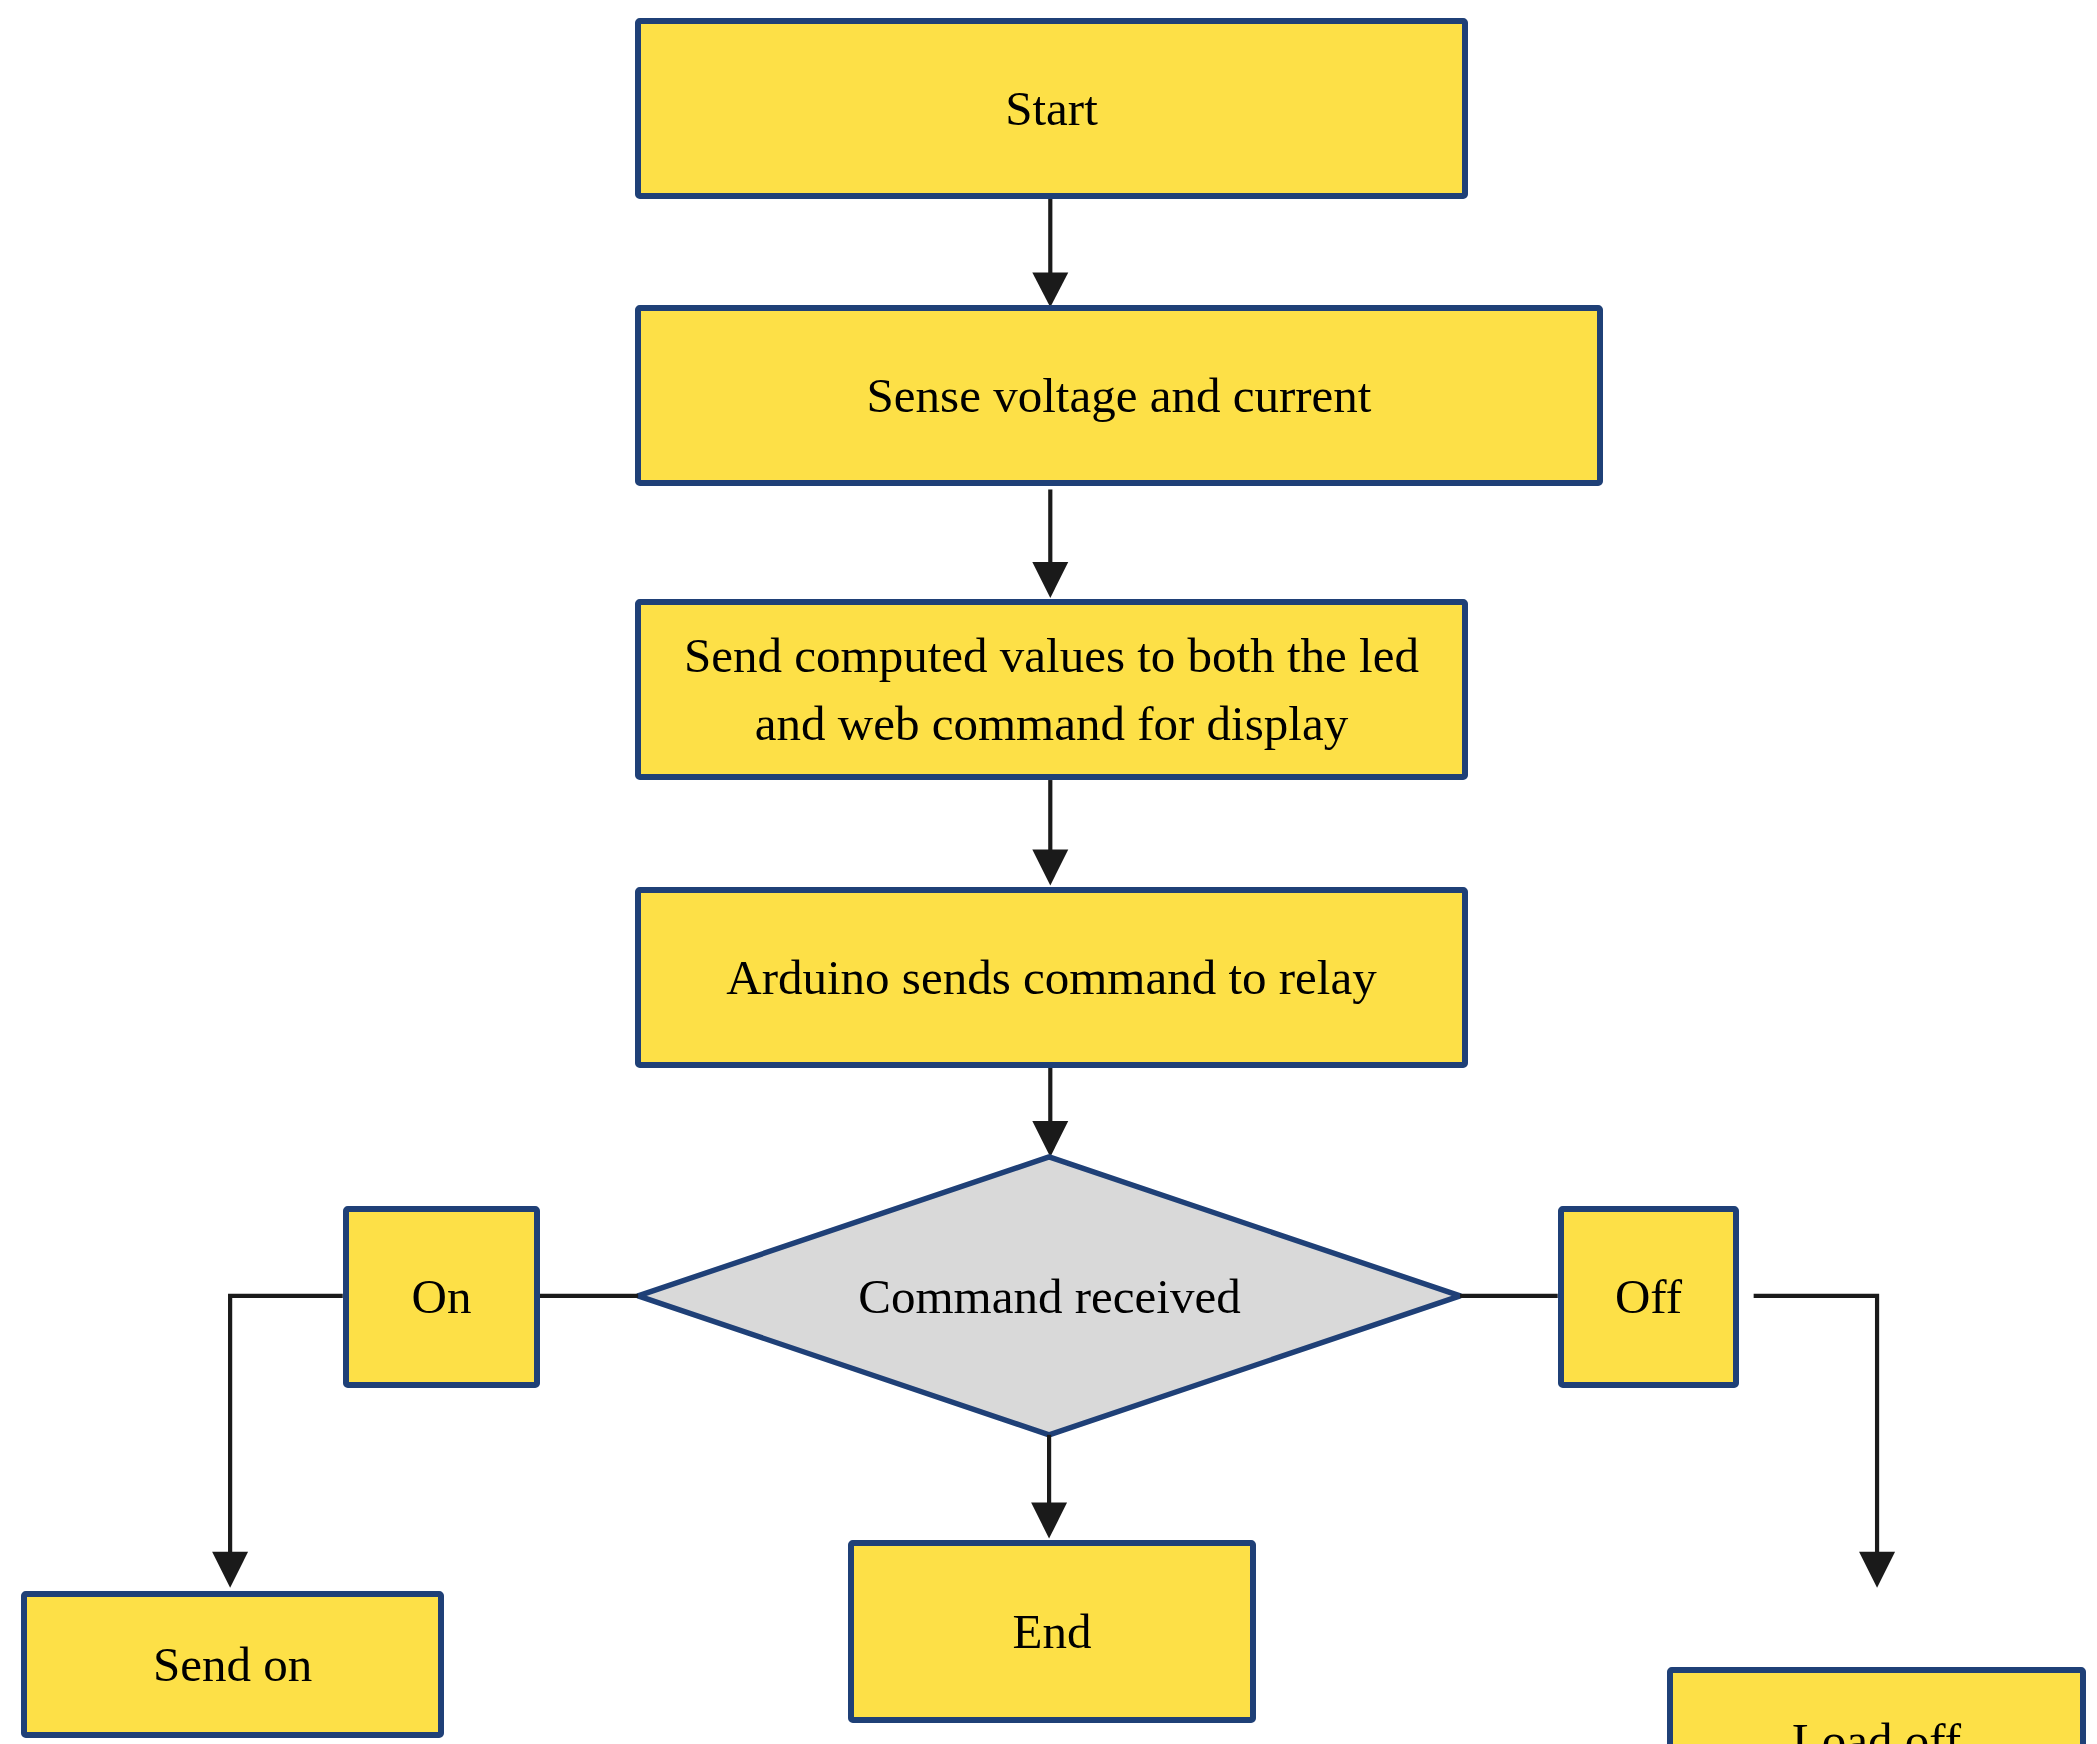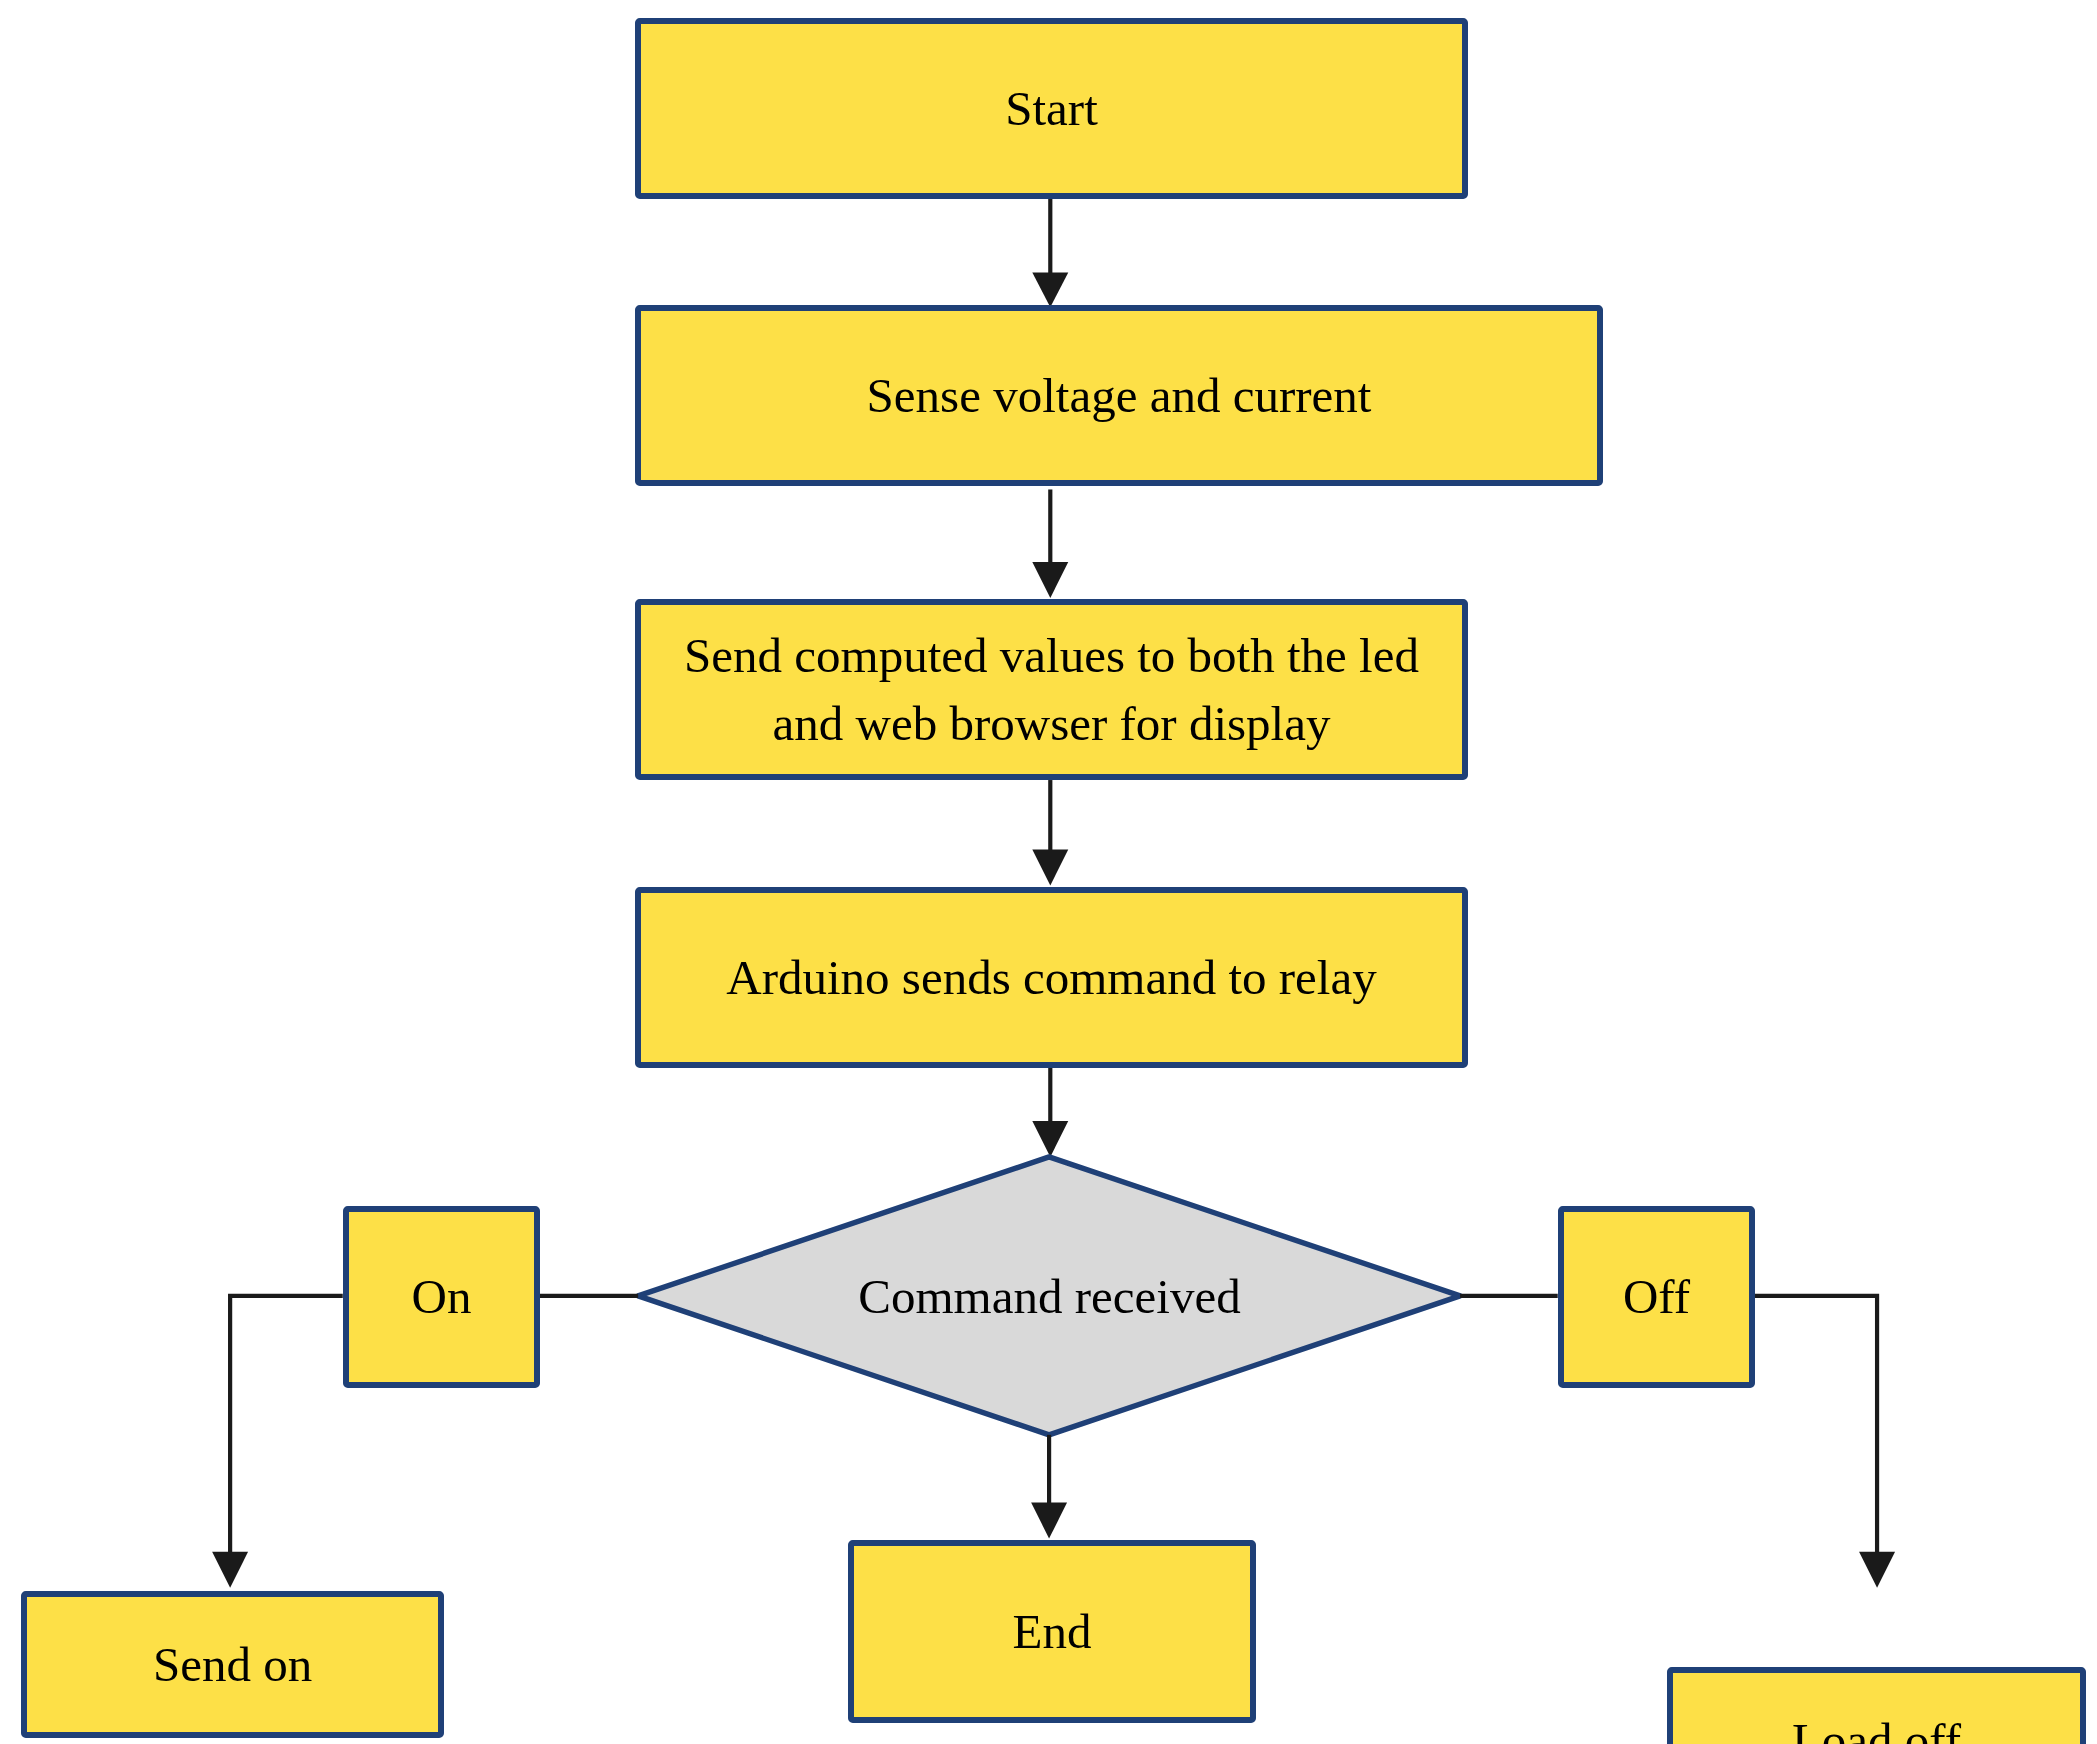--- a/index.html
+++ b/index.html
@@ -94,29 +94,29 @@
     <polygon class="head" points="3103,2590 3163,2590 3133,2650"></polygon>
 
     <line class="conn" x1="1751" y1="2395" x2="1751" y2="2511"></line>
     <polygon class="head" points="1721,2508 1781,2508 1751,2568"></polygon>
   </svg>
 
   <div class="box" style="left:635px; top:18px; width:833px; height:181px;">Start</div>
 
   <div class="box" style="left:635px; top:305px; width:968px; height:181px;">Sense voltage and current</div>
 
-  <div class="box" style="left:635px; top:599px; width:833px; height:181px;">Send computed values to both the led and web browser for display</div>
+  <div class="box" style="left:635px; top:599px; width:833px; height:181px;">Send computed values to both the led and web command for display</div>
 
   <div class="box" style="left:635px; top:887px; width:833px; height:181px;">Arduino sends command to relay</div>
 
   <div class="diamond-label" style="left:690px; top:1251px; width:719px; height:90px;">Command received</div>
 
   <div class="box" style="left:343px; top:1206px; width:197px; height:182px; padding:0 6px;">On</div>
 
-  <div class="box" style="left:1558px; top:1206px; width:197px; height:182px; padding:0 6px;">Off</div>
+  <div class="box" style="left:1558px; top:1206px; width:181px; height:182px; padding:0 6px;">Off</div>
 
   <div class="box" style="left:21px; top:1591px; width:423px; height:147px;">Send on</div>
 
   <div class="box" style="left:848px; top:1540px; width:408px; height:183px;">End</div>
 
   <div class="box" style="left:1667px; top:1667px; width:419px; height:147px;">Load off</div>
 
 </div>
 
 

